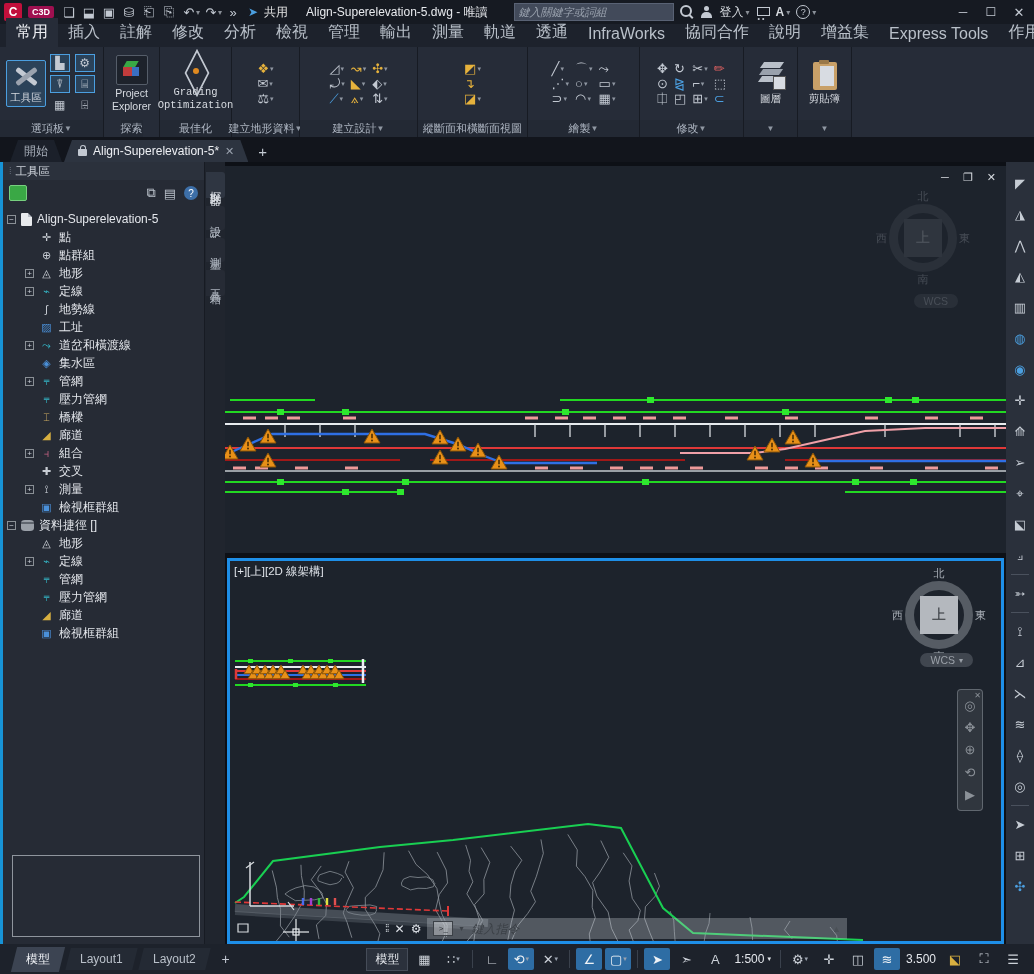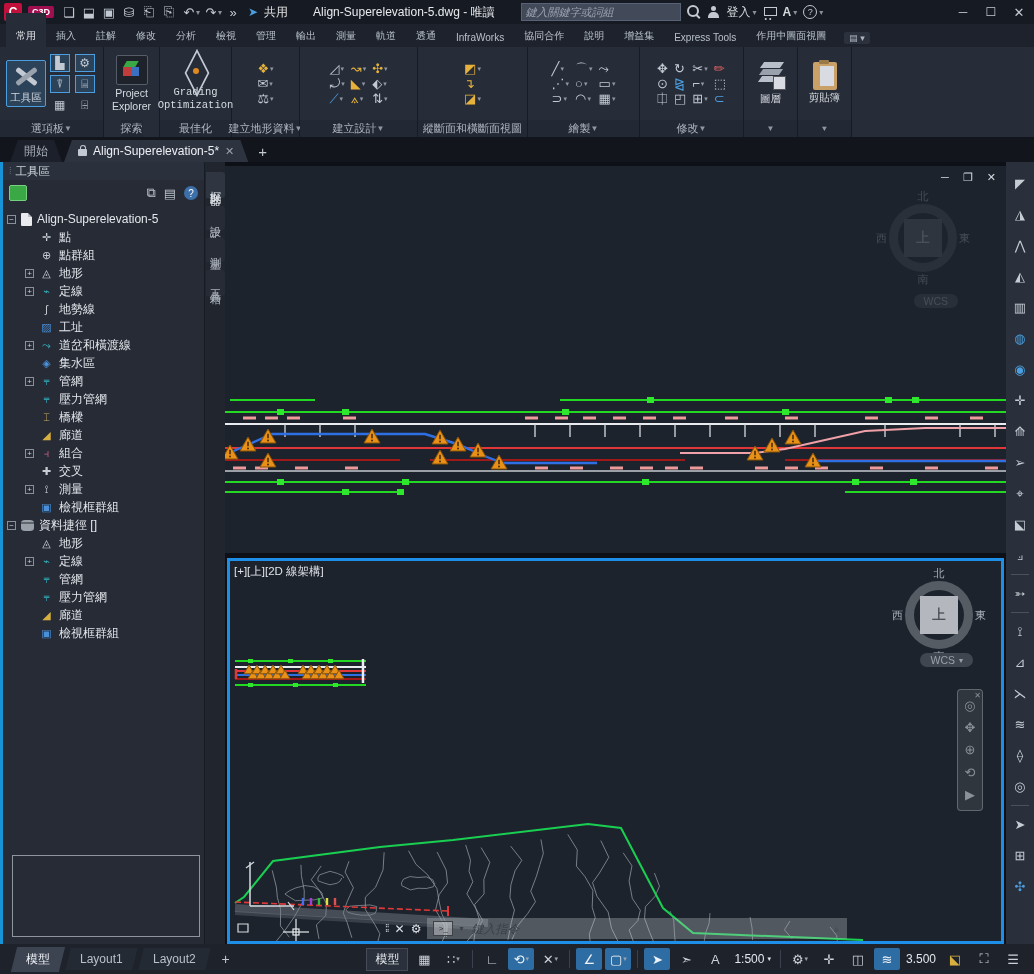--- a/index.html
+++ b/index.html
@@ -6,38 +6,38 @@
     font-family:"Liberation Sans",sans-serif;color:#d5d9de;font-size:12px;position:relative;}
   .abs{position:absolute;}
   
   #titlebar{left:0;top:0;width:1034px;height:24px;background:#161a22;display:flex;align-items:center;gap:6px;padding:0 4px;box-sizing:border-box;}
   #logo{width:18px;height:18px;background:#c2103c;color:#fff;font-weight:bold;display:flex;align-items:center;justify-content:center;border-radius:2px;font-size:12px;}
   #badge{background:#a01050;color:#fff;font-size:9px;padding:1px 4px;border-radius:2px;font-weight:bold;}
   .qat-i{color:#c3c9d2;font-size:13px;width:18px;text-align:center;cursor:default;}
   .qat-dd{color:#8a9098;font-size:8px;margin-left:-4px;}
   #share{color:#4b9fe0;font-size:12px;}
   #share-label{color:#e5e5e5;}
-  #doc-title{color:#e8eaee;margin-left:19px;white-space:nowrap;}
+  #doc-title{color:#e8eaee;margin-left:12px;white-space:nowrap;}
   #search-wrap{margin-left:20px;display:flex;align-items:center;gap:6px;}
   #search-input{width:150px;height:16px;background:#424a5a;border:1px solid #596274;color:#e8eaee;font-style:italic;font-size:11px;padding:0 4px;}
   #search-input::placeholder{color:#9aa2ae;font-style:italic;}
   .mini-ic{position:relative;width:14px;height:14px;}
   .search-glass{width:8px;height:8px;border:2px solid #c3c9d2;border-radius:50%;position:absolute;top:0;left:0;}
   .search-glass:after{content:"";position:absolute;width:2px;height:5px;background:#c3c9d2;transform:rotate(-45deg);left:8px;top:7px;}
   .person-head{width:5px;height:5px;border-radius:50%;background:#c3c9d2;position:absolute;left:4px;top:1px;}
   .person-body{width:11px;height:6px;border-radius:5px 5px 0 0;background:#c3c9d2;position:absolute;left:1px;top:7px;}
   .cart-body{width:11px;height:7px;border:1.5px solid #c3c9d2;position:absolute;left:1px;top:2px;}
   .cart-body:after{content:"• •";color:#c3c9d2;font-size:7px;position:absolute;top:7px;left:0px;}
   .help-circ{width:12px;height:12px;border-radius:50%;border:1.5px solid #c3c9d2;color:#c3c9d2;font-size:9px;display:flex;align-items:center;justify-content:center;}
   .win-btn{color:#c3c9d2;width:22px;text-align:center;font-size:12px;}
   #win-close{font-size:13px;}
   .flex-sp{flex:1;}
   
   #tabrow{left:0;top:24px;width:1034px;height:23px;background:#1d222c;display:flex;align-items:flex-end;padding-left:6px;box-sizing:border-box;}
-  .rtab{padding:16px 10px 4px;color:#b9c0c9;white-space:nowrap;font-size:10px;}
+  .rtab{padding:4px 10px 4px;color:#b9c0c9;white-space:nowrap;font-size:16px;}
   .rtab.active{background:#262c38;color:#eceef2;}
   #ribbon-collapse{margin-left:8px;margin-bottom:3px;color:#aeb6c2;font-size:9px;background:#2b313d;padding:1px 5px;border-radius:2px;}
   
   #ribbon{left:0;top:47px;width:1034px;height:90px;background:#262c38;display:flex;}
   .panel{border-right:1px solid #171b23;display:flex;flex-direction:column;box-sizing:border-box;}
   .panel-body{flex:1;display:flex;align-items:center;justify-content:center;gap:4px;padding:2px 4px;}
   .panel-label{height:17px;display:flex;align-items:center;justify-content:center;gap:0;color:#aeb6c2;font-size:11px;background:#232934;white-space:nowrap;}
   .panel-label .dd{font-size:8px;color:#8f97a2;}
   .bigbtn{display:flex;flex-direction:column;align-items:center;justify-content:flex-start;gap:2px;padding:2px 3px;}
   .bigbtn .cap{font-size:10.5px;color:#d7dbe1;text-align:center;line-height:1.15;}
@@ -464,21 +464,21 @@
             <span class="lay lay3"></span>
             <span class="lay-mon"></span>
           </div>
           <div class="cap">圖層</div>
         </div>
       </div>
       <div class="panel-label">
         <span class="dd">▼</span>
       </div>
     </div>
-    <div class="panel" style="width: 54px; font-family: Liberation Mono, monospace;">
+    <div class="panel" style="width: 54px;">
       <div class="panel-body">
         <div class="bigbtn">
           <div class="clip-icon"></div>
           <div class="cap">剪貼簿</div>
         </div>
       </div>
       <div class="panel-label">
         <span class="dd">▼</span>
       </div>
     </div>

